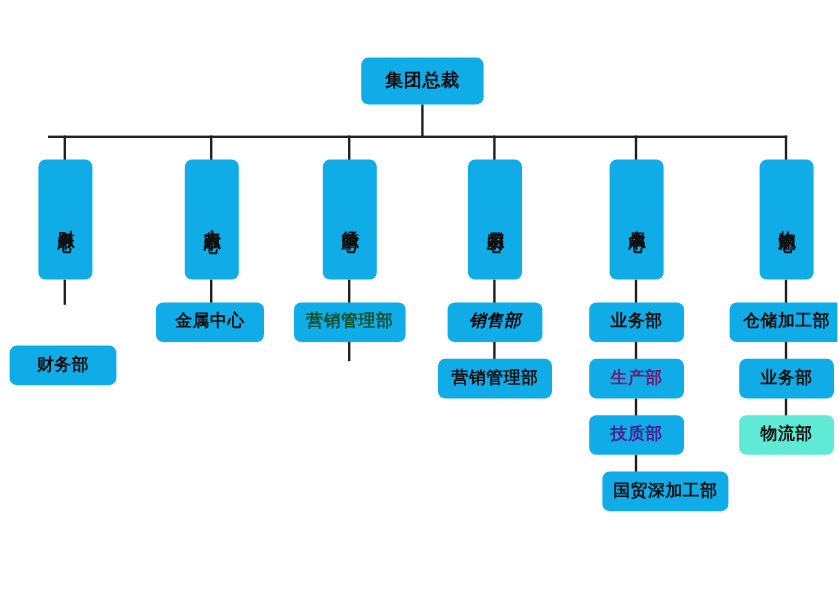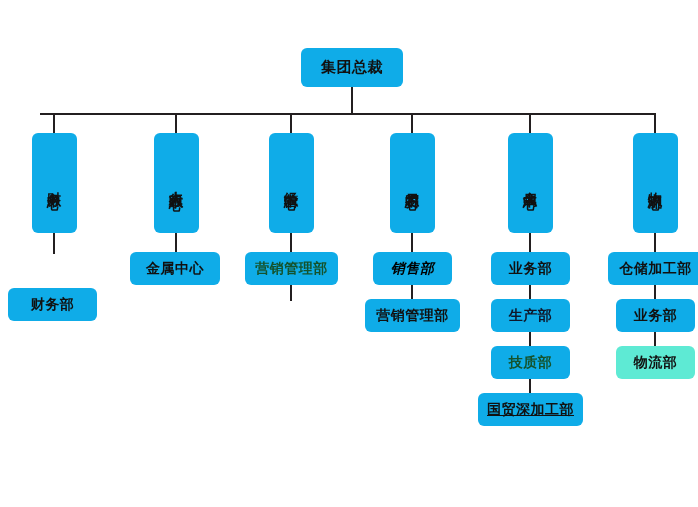--- a/index.html
+++ b/index.html
@@ -84,25 +84,25 @@
     <div class="node vertical" style="left: 390px; top: 133px; width: 45px; height: 100px; background: rgb(15, 172, 232); color: rgb(17, 17, 17);">贸易中心</div>
     <div class="connector v" style="left: 411px; top: 233px; width: 2px; height: 21px; background: rgb(35, 31, 32);"></div>
     <div class="node horizontal" style="left: 373px; top: 252px; width: 79px; height: 33px; background: rgb(15, 172, 232); color: #000000; font-style: italic;">销售部</div>
     <div class="connector v" style="left: 411px; top: 285px; width: 2px; height: 16px; background: rgb(35, 31, 32);"></div>
     <div class="node horizontal" style="left: 365px; top: 299px; width: 95px; height: 33px; background: rgb(15, 172, 232); color: rgb(17, 17, 17);">营销管理部</div>
     <div class="connector v" style="left: 529px; top: 113px; width: 2px; height: 22px; background: rgb(35, 31, 32);"></div>
     <div class="node vertical" style="left: 508px; top: 133px; width: 45px; height: 100px; background: rgb(15, 172, 232); color: rgb(17, 17, 17);">金属中心</div>
     <div class="connector v" style="left: 529px; top: 233px; width: 2px; height: 21px; background: rgb(35, 31, 32);"></div>
     <div class="node horizontal" style="left: 491px; top: 252px; width: 79px; height: 33px; background: rgb(15, 172, 232); color: rgb(17, 17, 17);">业务部</div>
     <div class="connector v" style="left: 529px; top: 285px; width: 2px; height: 16px; background: rgb(35, 31, 32);"></div>
-    <div class="node horizontal" style="left: 491px; top: 299px; width: 79px; height: 33px; background: rgb(15, 172, 232); color: #0f172a;">生产部</div>
+    <div class="node horizontal" style="left: 491px; top: 299px; width: 79px; height: 33px; background: rgb(15, 172, 232); color: #701a75;">生产部</div>
     <div class="connector v" style="left: 529px; top: 332px; width: 2px; height: 16px; background: rgb(35, 31, 32);"></div>
-    <div class="node horizontal" style="left: 491px; top: 346px; width: 79px; height: 33px; background: rgb(15, 172, 232); color: #14532d;">技质部</div>
+    <div class="node horizontal" style="left: 491px; top: 346px; width: 79px; height: 33px; background: rgb(15, 172, 232); color: #4c1d95;">技质部</div>
     <div class="connector v" style="left: 529px; top: 379px; width: 2px; height: 16px; background: rgb(35, 31, 32);"></div>
-    <div class="node horizontal" style="left: 478px; top: 393px; width: 105px; height: 33px; background: rgb(15, 172, 232); color: rgb(17, 17, 17); text-decoration: underline;">国贸深加工部</div>
+    <div class="node horizontal" style="left: 502px; top: 393px; width: 105px; height: 33px; background: rgb(15, 172, 232); color: rgb(17, 17, 17);">国贸深加工部</div>
     <div class="connector v" style="left: 654px; top: 113px; width: 2px; height: 22px; background: rgb(35, 31, 32);"></div>
     <div class="node vertical" style="left: 633px; top: 133px; width: 45px; height: 100px; background: rgb(15, 172, 232); color: rgb(17, 17, 17);">物流中心</div>
     <div class="connector v" style="left: 654px; top: 233px; width: 2px; height: 21px; background: rgb(35, 31, 32);"></div>
     <div class="node horizontal" style="left: 608px; top: 252px; width: 95px; height: 33px; background: rgb(15, 172, 232); color: rgb(17, 17, 17);">仓储加工部</div>
     <div class="connector v" style="left: 654px; top: 285px; width: 2px; height: 16px; background: rgb(35, 31, 32);"></div>
     <div class="node horizontal" style="left: 616px; top: 299px; width: 79px; height: 33px; background: rgb(15, 172, 232); color: rgb(17, 17, 17);">业务部</div>
     <div class="connector v" style="left: 654px; top: 332px; width: 2px; height: 16px; background: rgb(35, 31, 32);"></div>
     <div class="node horizontal" style="left: 616px; top: 346px; width: 79px; height: 33px; background: #5eead4; color: rgb(17, 17, 17);">物流部</div>
   </div>
 

